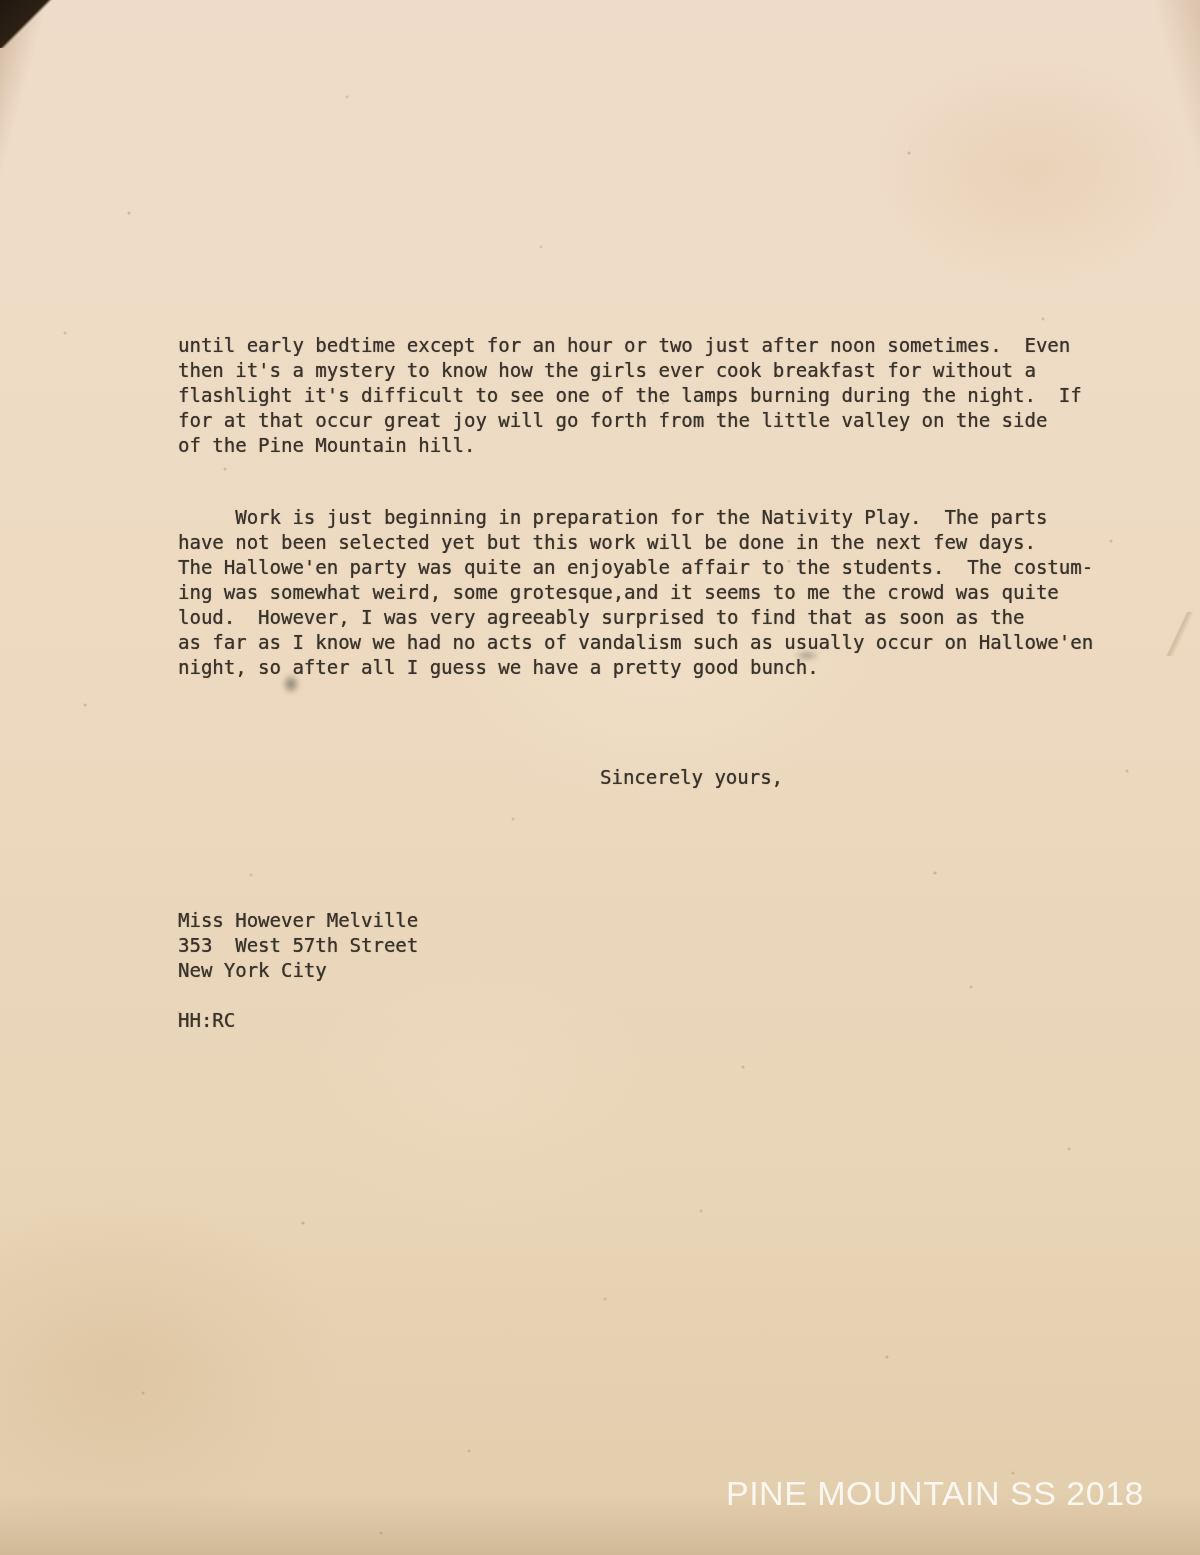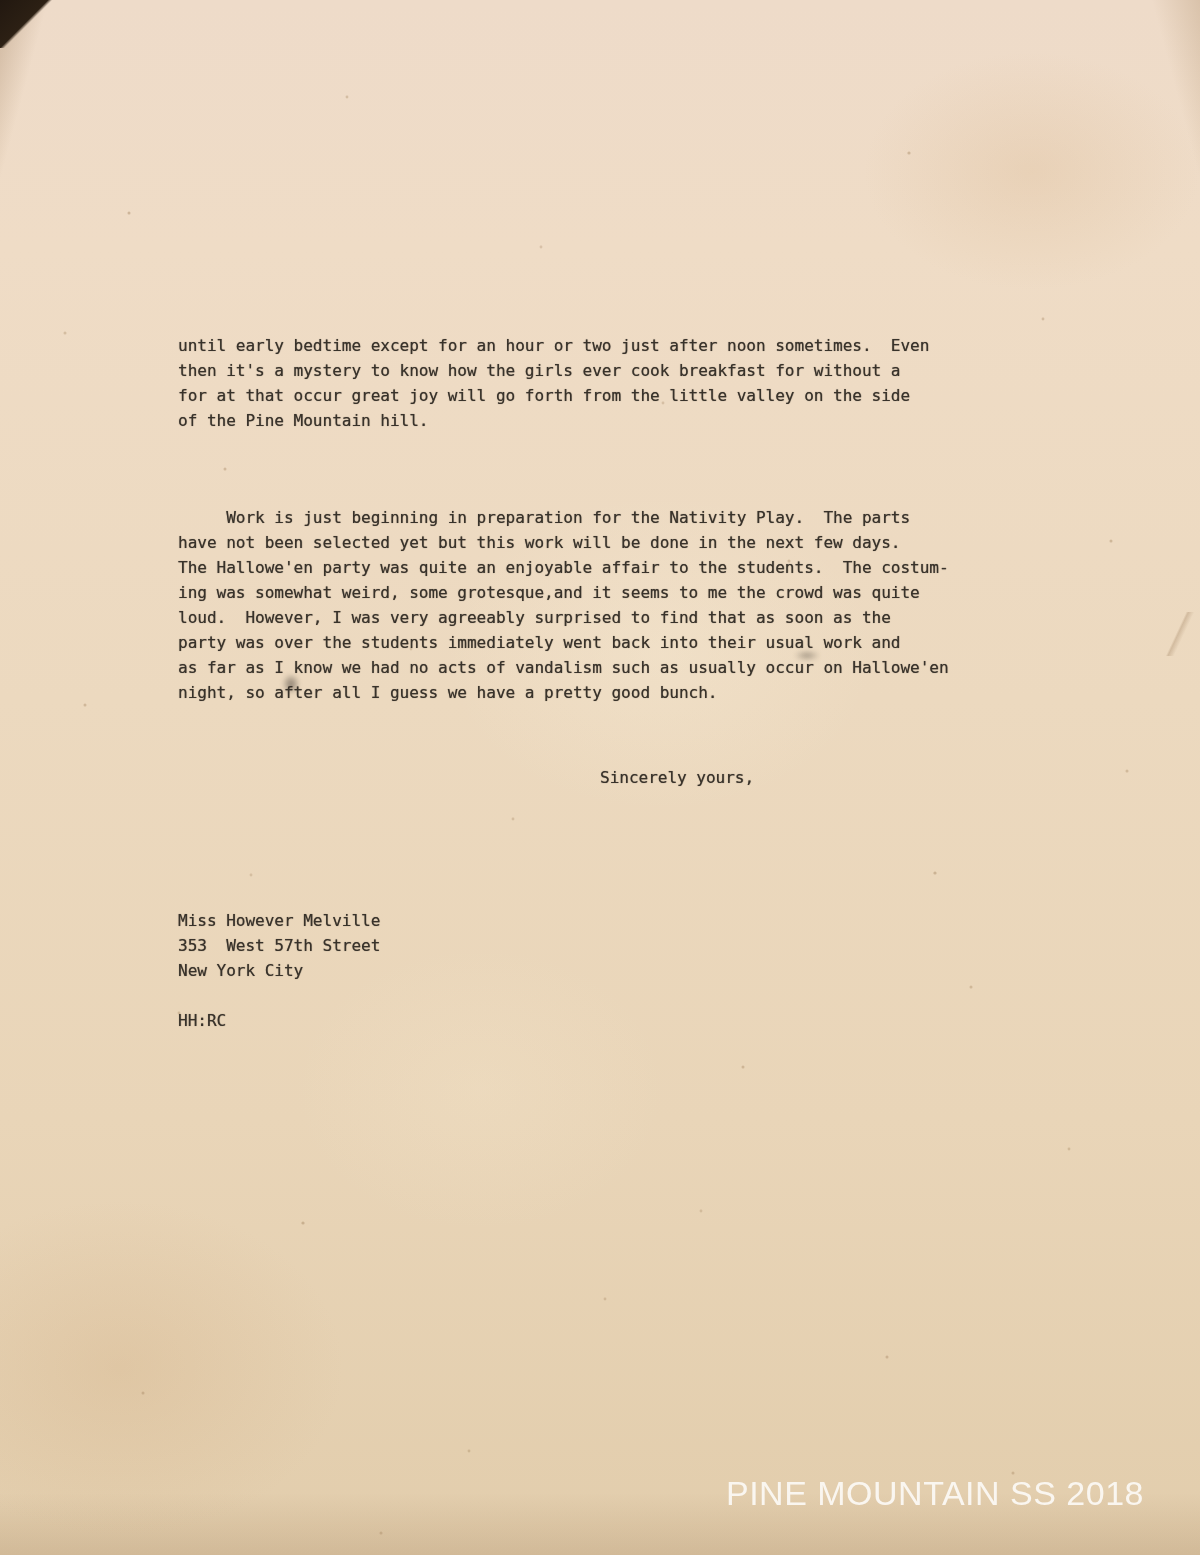--- a/index.html
+++ b/index.html
@@ -90,21 +90,21 @@
   .smudge-2 {
     left: 790px; top: 648px;
     width: 34px; height: 15px;
     background: radial-gradient(closest-side, rgba(52,46,40,0.38), rgba(52,46,40,0) 78%);
   }
   .para, .closing, .address, .initials {
     position: absolute;
   }
   .line, .closing, .initials {
     white-space: pre;
-    font-size: 16px;
+    font-size: 19px;
     line-height: 25px;
     color: #38322a;
     text-shadow: 0 0 1px rgba(56,50,42,0.55), 0.4px 0.4px 0 rgba(56,50,42,0.30);
   }
   .para-1 { top: 333px; left: 178px; }
   .para-2 { top: 505px; left: 178px; }
   .closing { top: 765px; left: 600px; text-align: center; }
   .address { top: 908px; left: 178px; }
   .initials { top: 1008px; left: 178px; }
   .watermark {
@@ -123,31 +123,31 @@
 <div class="page">
   <div class="specks"></div>
   <div class="corner-fold"></div>
   <div class="edge-crease"></div>
   <div class="smudge smudge-1"></div>
   <div class="smudge smudge-2"></div>
 
   <div class="para para-1">
     <div class="line">until early bedtime except for an hour or two just after noon sometimes.  Even</div>
     <div class="line">then it's a mystery to know how the girls ever cook breakfast for without a</div>
+    <div class="line">flashlight it's difficult to see one of the lamps burning during the night.  If</div>
     <div class="line">for at that occur great joy will go forth from the little valley on the side</div>
     <div class="line">of the Pine Mountain hill.</div>
   </div>
 
   <div class="para para-2">
     <div class="line">     Work is just beginning in preparation for the Nativity Play.  The parts</div>
     <div class="line">have not been selected yet but this work will be done in the next few days.</div>
     <div class="line">The Hallowe'en party was quite an enjoyable affair to the students.  The costum-</div>
     <div class="line">ing was somewhat weird, some grotesque,and it seems to me the crowd was quite</div>
     <div class="line">loud.  However, I was very agreeably surprised to find that as soon as the</div>
-    <div class="line">party was over the students immediately went back into their usual work and</div>
     <div class="line">as far as I know we had no acts of vandalism such as usually occur on Hallowe'en</div>
     <div class="line">night, so after all I guess we have a pretty good bunch.</div>
   </div>
 
   <div class="closing">Sincerely yours,</div>
 
   <div class="address">
     <div class="line">Miss However Melville</div>
     <div class="line">353  West 57th Street</div>
     <div class="line">New York City</div>

